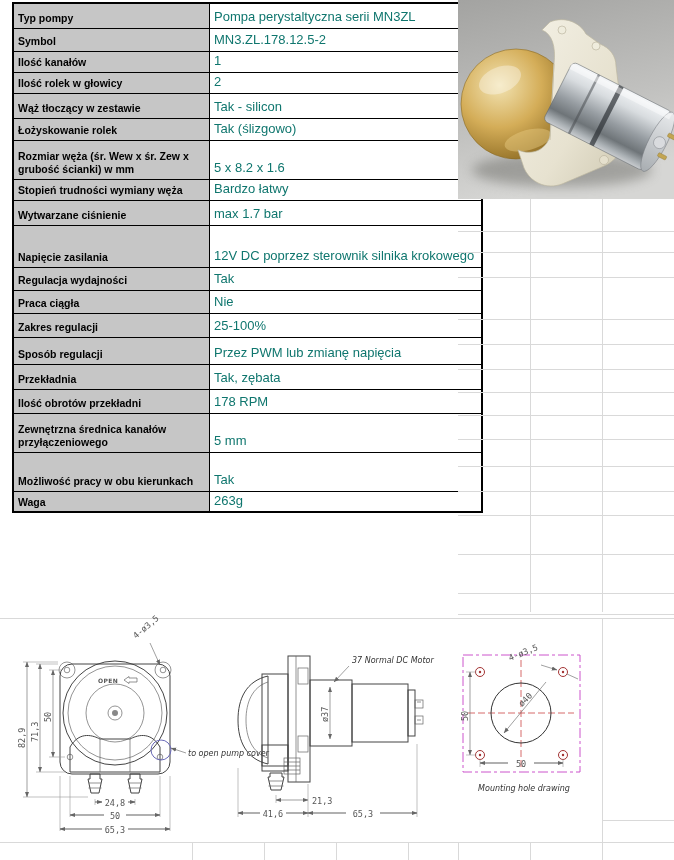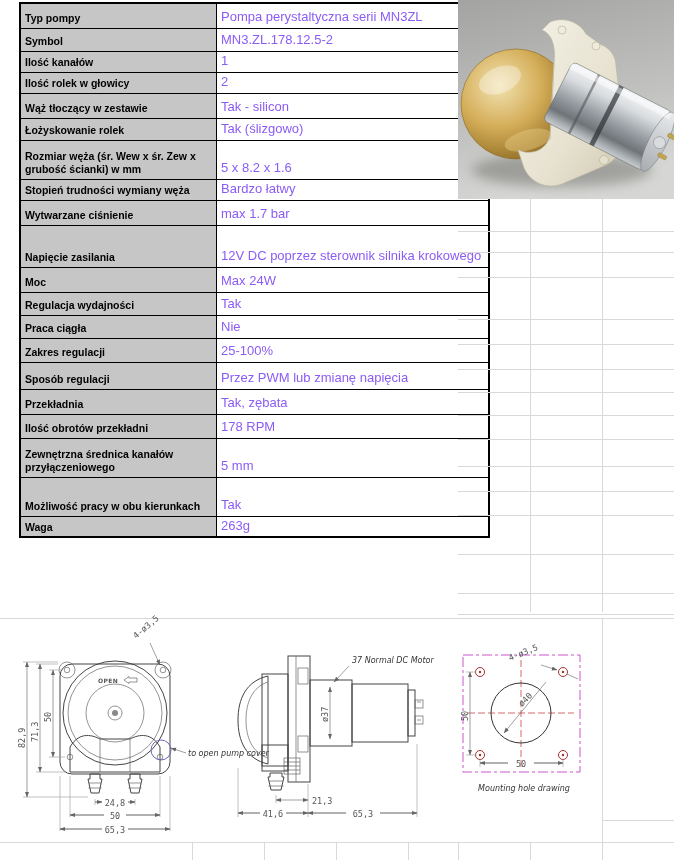--- a/index.html
+++ b/index.html
@@ -1,23 +1,23 @@
 <!DOCTYPE html>
 <html><head>
 <meta charset="utf-8">
 <style>
   html,body{margin:0;padding:0;background:#ffffff;}
   #screen{position:relative;width:674px;height:860px;background:#ffffff;overflow:hidden;
           font-family:"Liberation Sans",sans-serif;}
   
-  #spec-table{position:absolute;left:19px;top:2px;width:456px;border-collapse:collapse;
+  #spec-table{position:absolute;left:12px;top:2px;width:456px;border-collapse:collapse;
               table-layout:fixed;border:2px solid #000;}
   #spec-table td{border:1px solid #000;vertical-align:bottom;padding:1px 4px 2px 4px;overflow:hidden;}
   td.lbl{width:187px;background:#c6c6c6;font-weight:bold;font-size:10.5px;line-height:1.25;color:#000;}
-  td.val{width:263px;background:#ffffff;font-size:13px;line-height:1.3;color:#8b5cf6;}
+  td.val{width:263px;background:#ffffff;font-size:13px;line-height:1.3;color:#0f766e;}
   
   .gv,.gh{position:absolute;background:#d9d9d9;}
   .gv{width:1px;}
   .gh{height:1px;}
   
   #photo{position:absolute;left:458px;top:0;}
   #drawings{position:absolute;left:0;top:614px;}
   
   .dim{font-family:"DejaVu Sans Mono",monospace;font-size:8.5px;fill:#555;}
   .dimc{font-family:"DejaVu Sans Mono",monospace;font-size:8.5px;fill:#555;text-anchor:middle;}
@@ -67,24 +67,20 @@
           <td class="lbl">Stopień trudności wymiany węża</td>
           <td class="val">Bardzo łatwy</td>
         </tr>
       <tr style="height:25px">
           <td class="lbl">Wytwarzane ciśnienie</td>
           <td class="val">max 1.7 bar</td>
         </tr>
       <tr style="height:42px">
           <td class="lbl">Napięcie zasilania</td>
           <td class="val">12V DC poprzez sterownik silnika krokowego</td>
-        </tr>
-      <tr style="height:25px">
-          <td class="lbl">Moc</td>
-          <td class="val">Max 24W</td>
         </tr>
       <tr style="height:23px">
           <td class="lbl">Regulacja wydajności</td>
           <td class="val">Tak</td>
         </tr>
       <tr style="height:23px">
           <td class="lbl">Praca ciągła</td>
           <td class="val">Nie</td>
         </tr>
       <tr style="height:24px">

